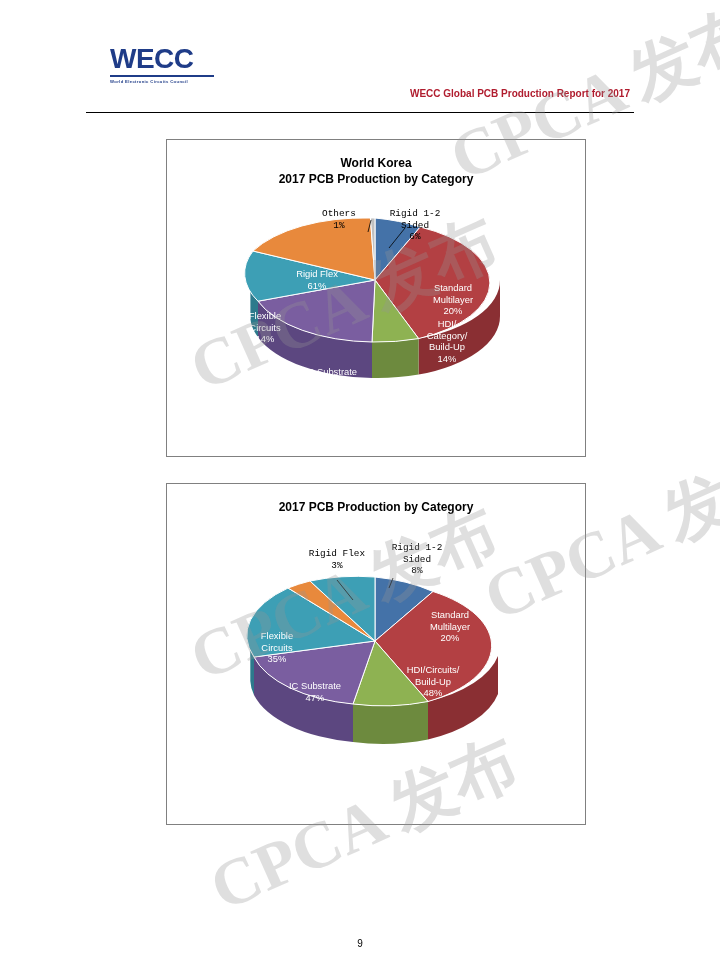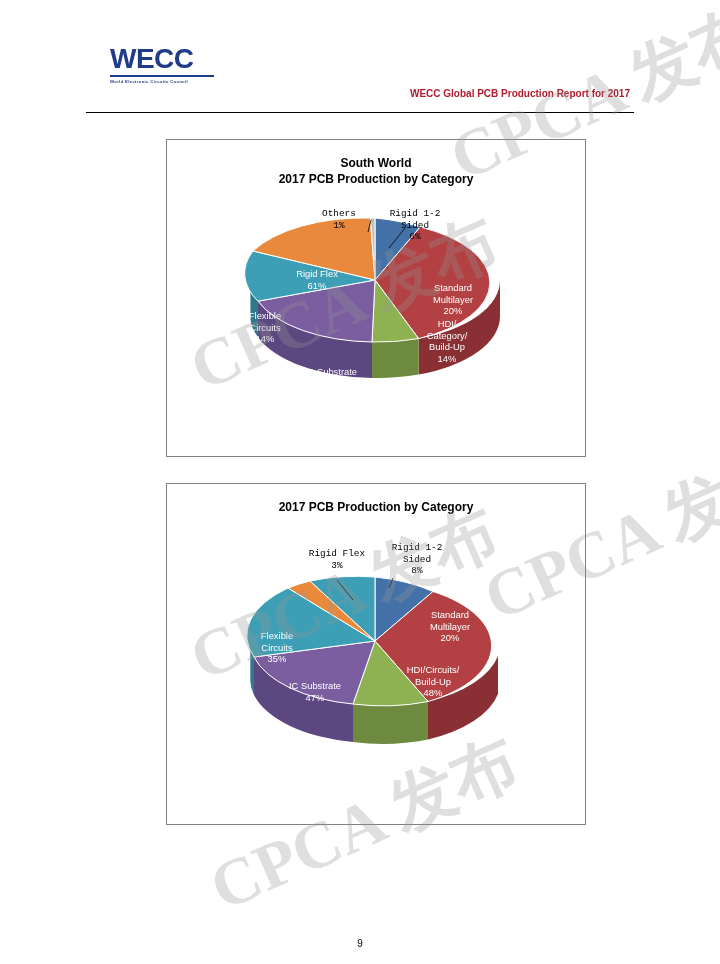--- a/index.html
+++ b/index.html
@@ -161,21 +161,21 @@
       <div class="logo-bar"></div>
       <div class="logo-sub">World Electronic Circuits Council</div>
     </div>
     <div class="header-title">WECC Global PCB Production Report for 2017</div>
     <div class="header-rule"></div>
   </div>
 
   <div class="chart-box" id="chart-box-1">
 
     <div class="chart-title" id="chart-title-1">
-      <div>South World</div>
+      <div>World Korea</div>
       <div>2017 PCB Production by Category</div>
     </div>
 
     <div class="pie-wrap">
       <svg class="pie-svg" width="418" height="316" viewBox="0 0 418 316">
 
         <path d="M 208 140 L 333 140 L 333 176 L 208 176 Z" fill="none"></path>
 
         <path d="M 333.0 140.0 A 125 62 0 0 1 251.6 198.6 L 251.6 234.6 A 125 62 0 0 0 333.0 176.0 Z" fill="#8a2f33"></path>
 

